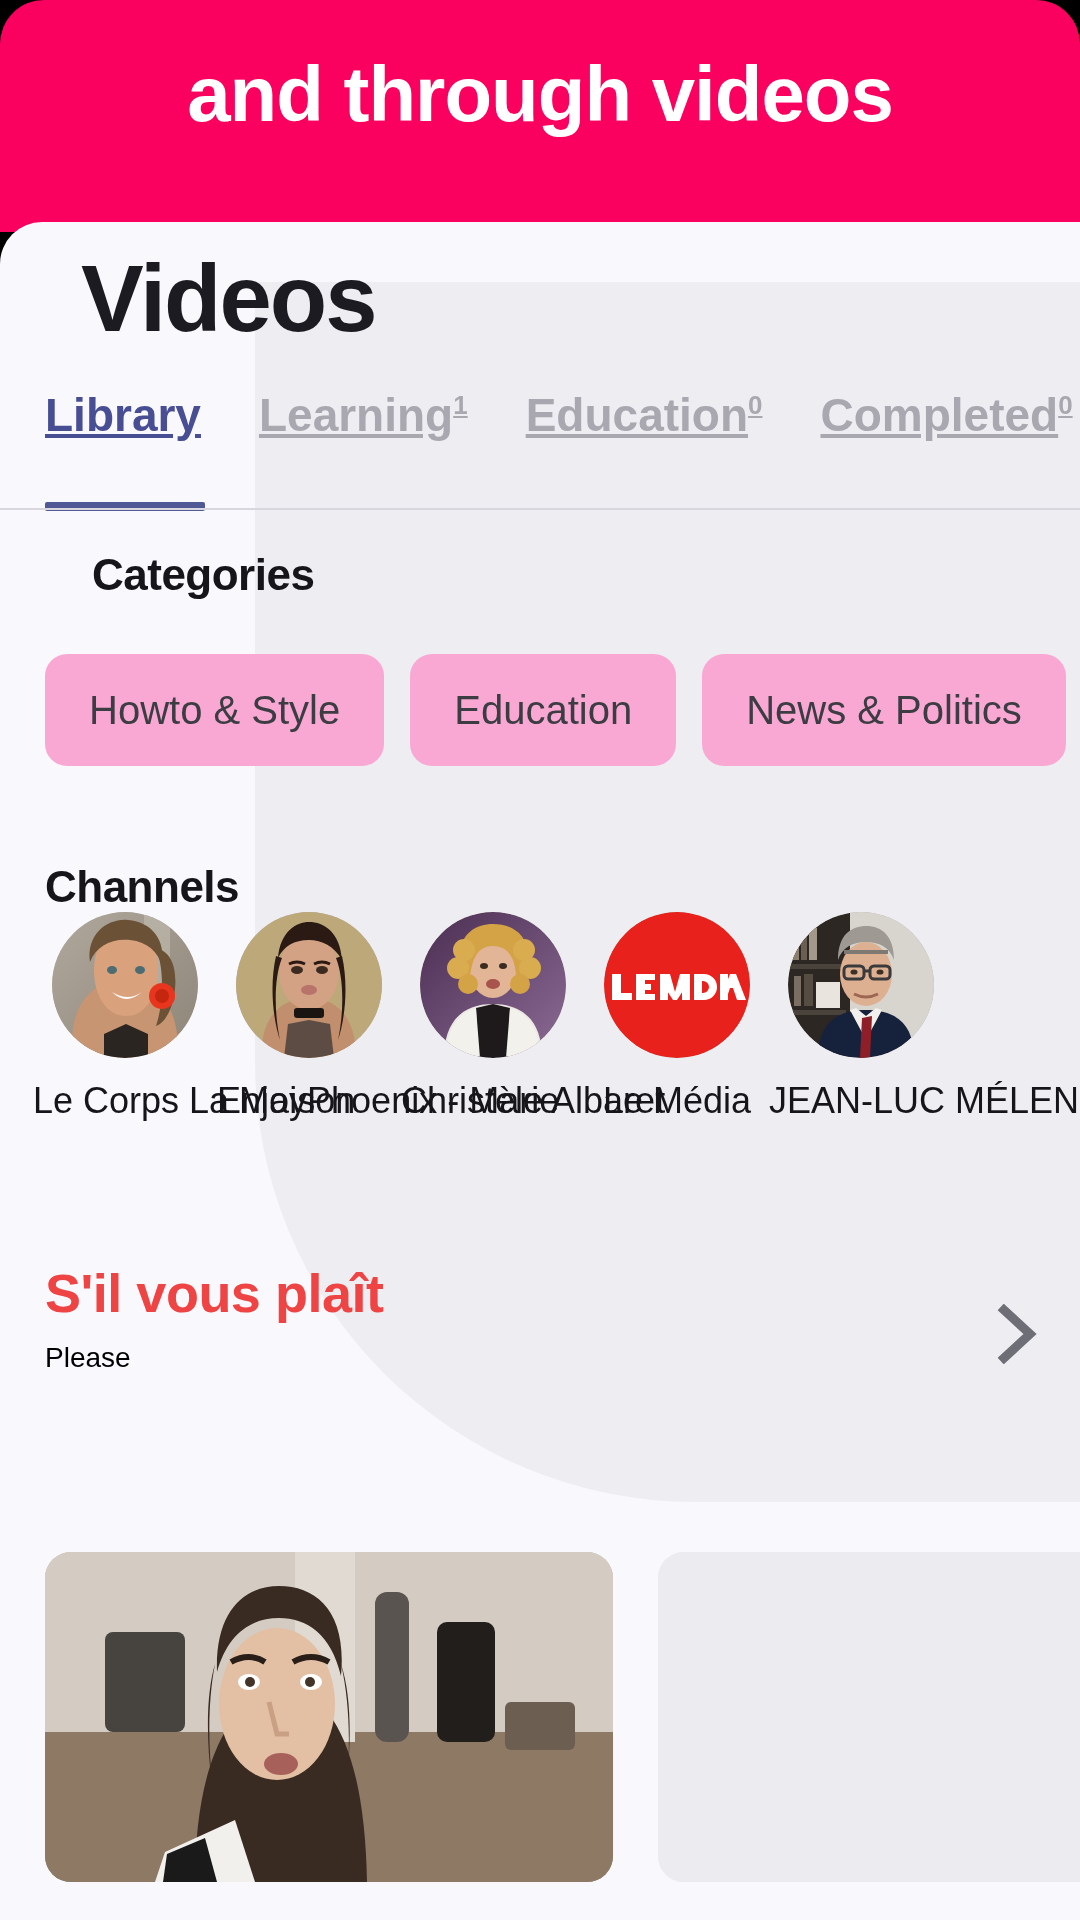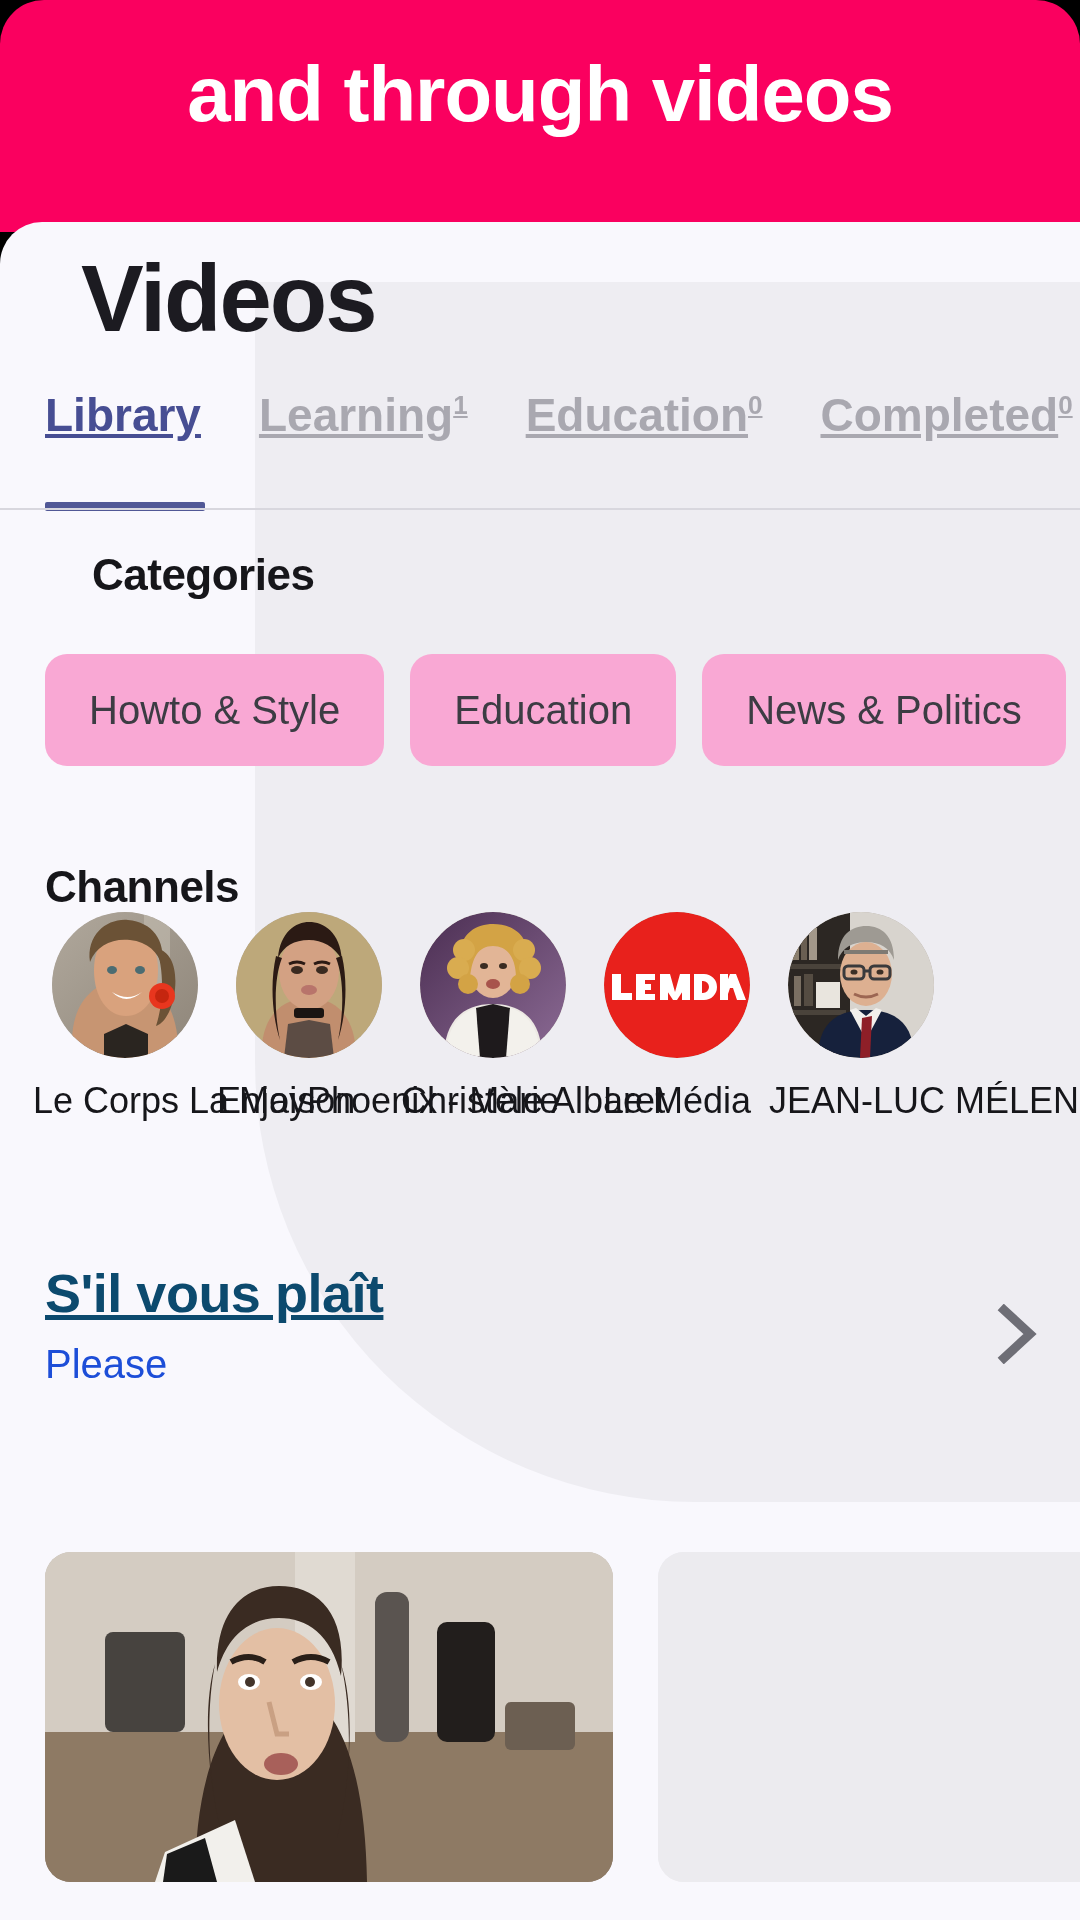--- a/index.html
+++ b/index.html
@@ -206,30 +206,29 @@
   .playlist {
     position:absolute;
     left:0; top:1040px;
     width:1080px;
   }
   .playlist-title {
     position:absolute;
     left:45px; top:0;
     font-size:54px;
     font-weight:700;
-    color:#0c4a6e;
+    color:#ef4444;
     letter-spacing:-0.5px;
-    text-decoration:underline;
   }
   .playlist-sub {
     position:absolute;
     left:45px; top:80px;
-    font-size:40px;
+    font-size:28px;
     font-weight:400;
-    color:#1d4ed8;
+    color:#000000;
   }
   .playlist-chevron {
     position:absolute;
     right:42px; top:42px;
     width:44px; height:60px;
   }
 
   
   .cards {
     position:absolute;

